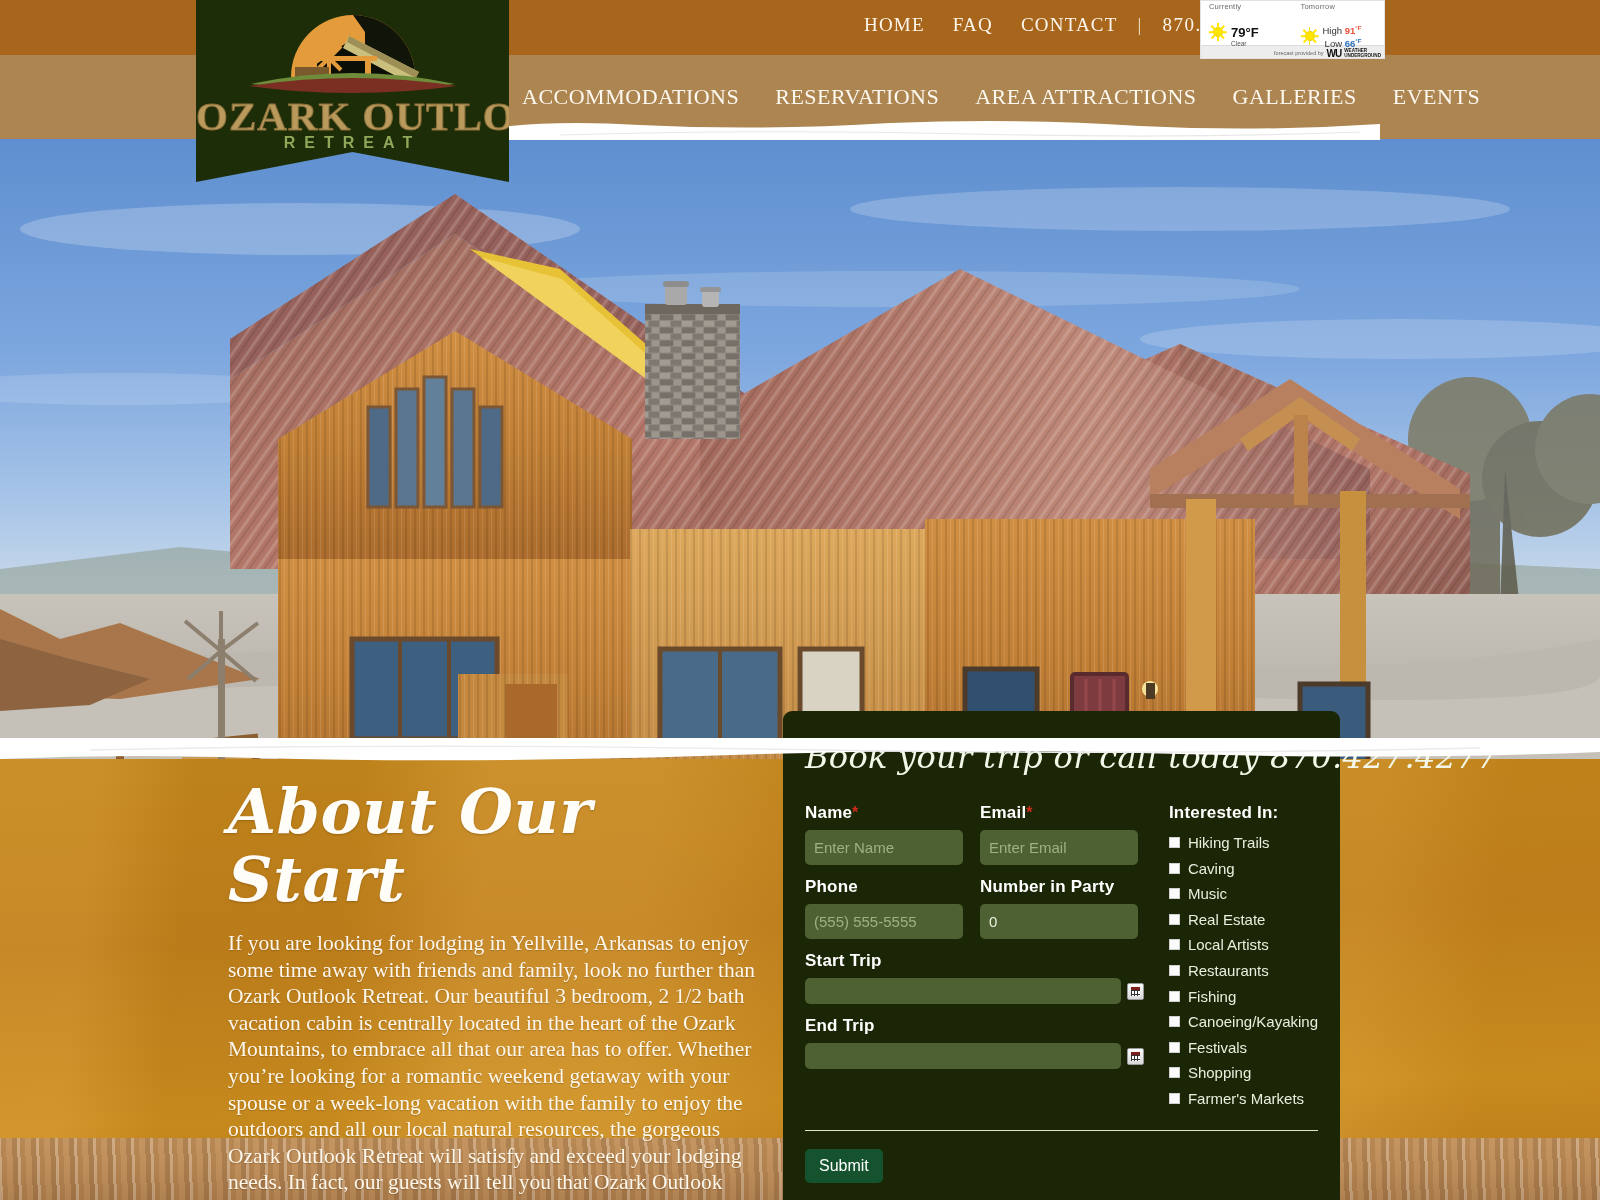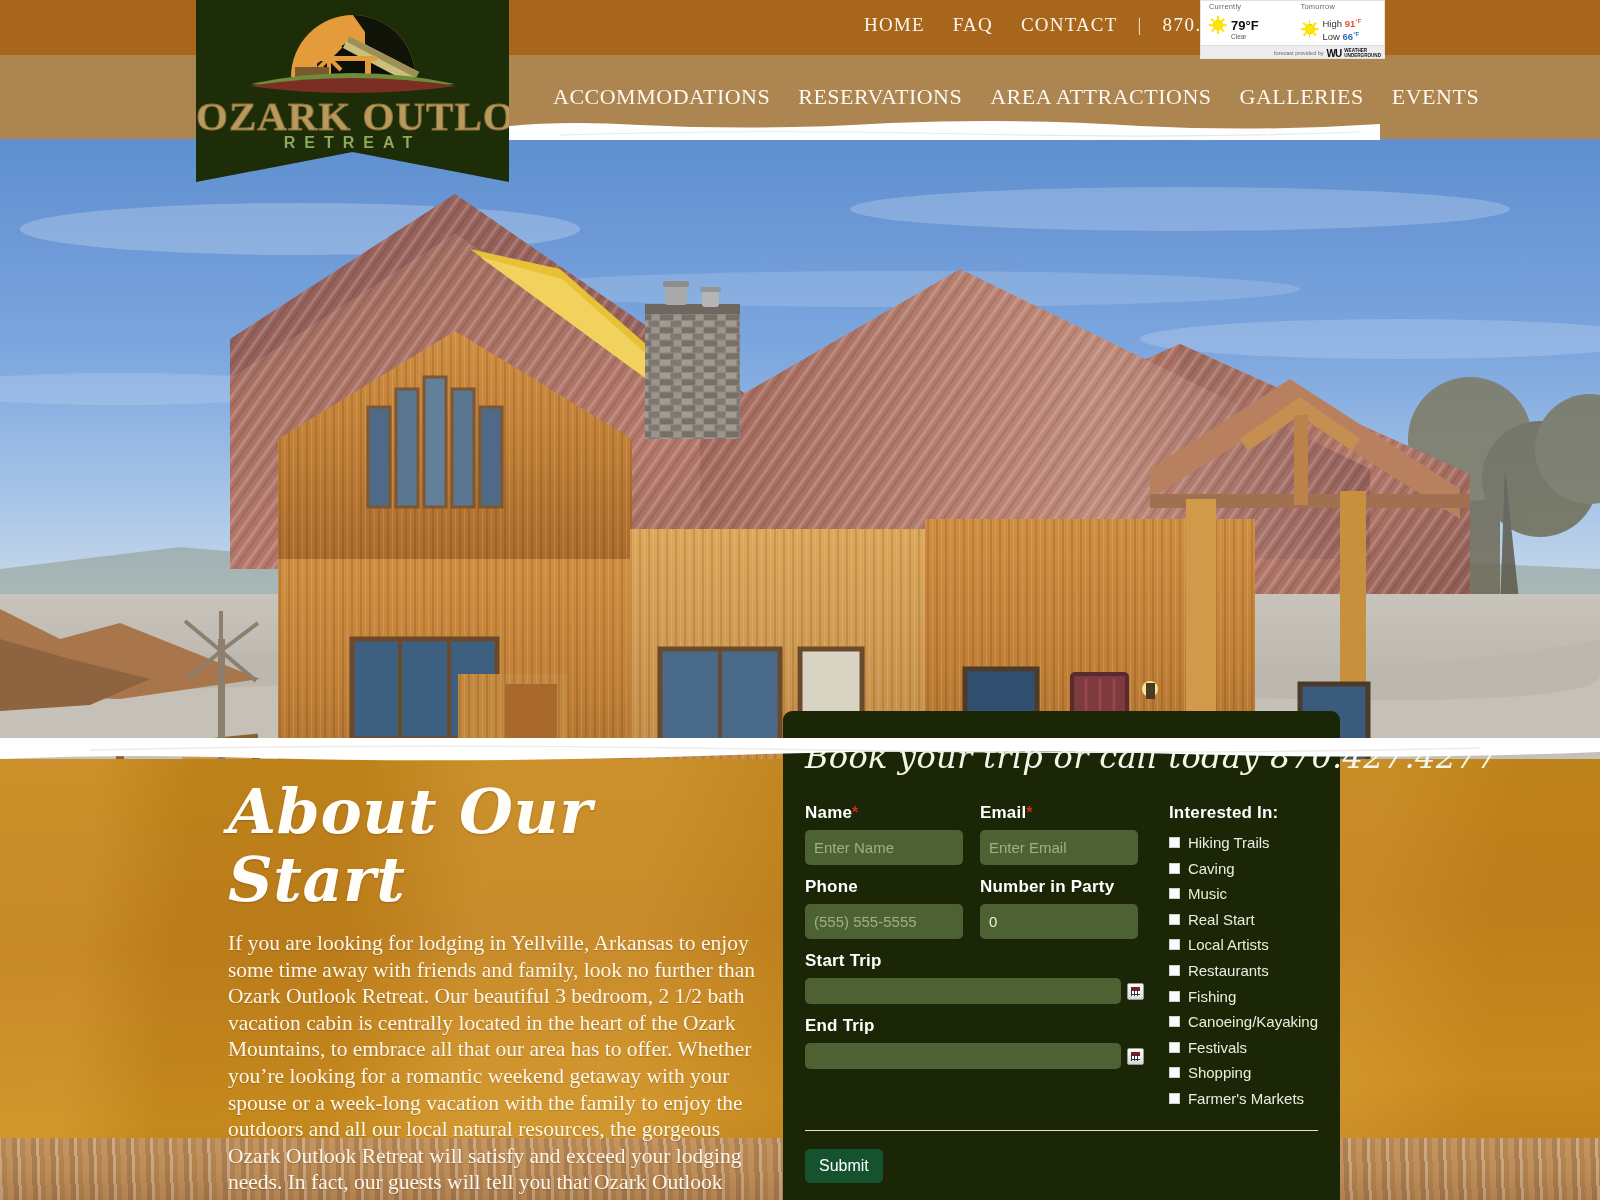--- a/index.html
+++ b/index.html
@@ -78,21 +78,21 @@
     width: 185px; height: 59px;
     background: #ffffff;
     font-family: "Liberation Sans", sans-serif;
     z-index: 45;
     overflow: hidden;
     border: 1px solid #e2e2e2;
   }
   .weather-main { display: flex; height: 44px; }
   .wx-col { flex: 1; position: relative; padding: 1px 0 0 8px; }
   .wx-label { font-size: 7.5px; color: #6a6a6a; letter-spacing: .2px; }
-  .wx-row { display: flex; align-items: center; gap: 4px; margin-top: 5px; }
+  .wx-row { display: flex; align-items: center; gap: 4px; margin-top: 12px; text-align: right; }
   .wx-sun {
     width: 18px; height: 18px; flex: 0 0 18px; position: relative;
   }
   .wx-sun .disc {
     position: absolute; left: 4px; top: 4px;
     width: 10px; height: 10px; border-radius: 50%;
     background: #ffe500; border: 1px solid #d8c000;
   }
   .wx-sun .ray {
     position: absolute; left: 8.2px; top: 0px;
@@ -139,23 +139,22 @@
     text-align: center;
     font-family: "Liberation Sans", sans-serif;
     font-size: 16px; font-weight: bold;
     letter-spacing: 9px;
     color: #8fa85a;
   }
 
   
   .main-nav {
     position: absolute; top: 84px; left: 510px;
-    display: flex; align-items: center; gap: 4px;
+    display: flex; align-items: center; gap: 12px;
     z-index: 40;
-    padding-left: 31px;
   }
   .main-nav a {
     color: #fdf8f0;
     font-family: "Liberation Serif", serif;
     font-size: 22px;
     letter-spacing: .5px;
     text-decoration: none;
     padding: 0 12px;
     white-space: nowrap;
   }
@@ -695,21 +694,21 @@
         <div class="ck-item">
           <span class="ck-box"></span>
           <span class="ck-lbl">Caving</span>
         </div>
         <div class="ck-item">
           <span class="ck-box"></span>
           <span class="ck-lbl">Music</span>
         </div>
         <div class="ck-item">
           <span class="ck-box"></span>
-          <span class="ck-lbl">Real Start</span>
+          <span class="ck-lbl">Real Estate</span>
         </div>
         <div class="ck-item">
           <span class="ck-box"></span>
           <span class="ck-lbl">Local Artists</span>
         </div>
         <div class="ck-item">
           <span class="ck-box"></span>
           <span class="ck-lbl">Restaurants</span>
         </div>
         <div class="ck-item">

